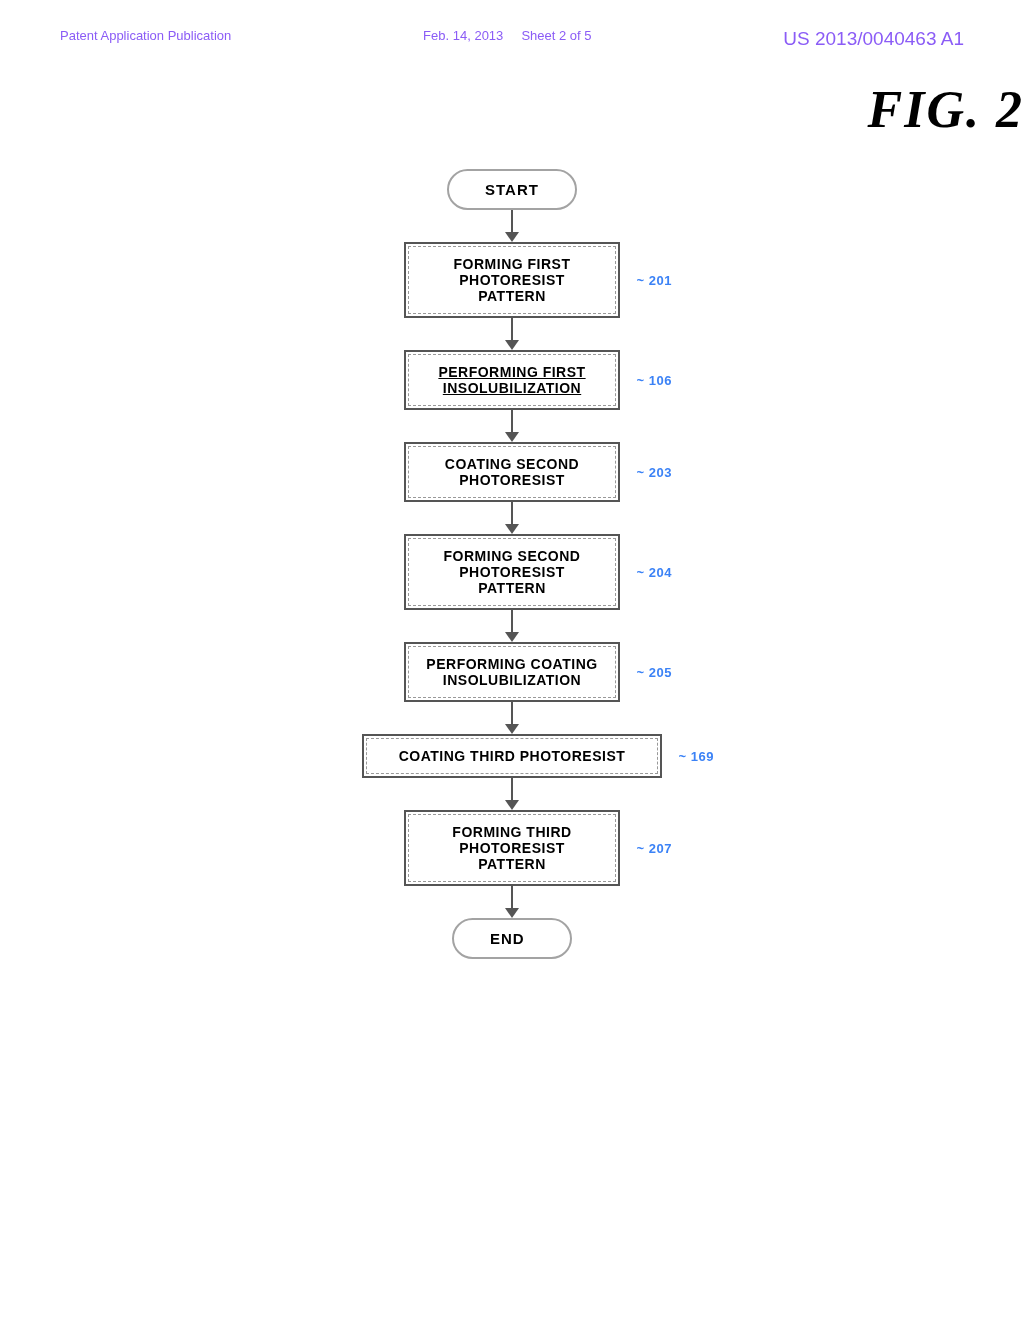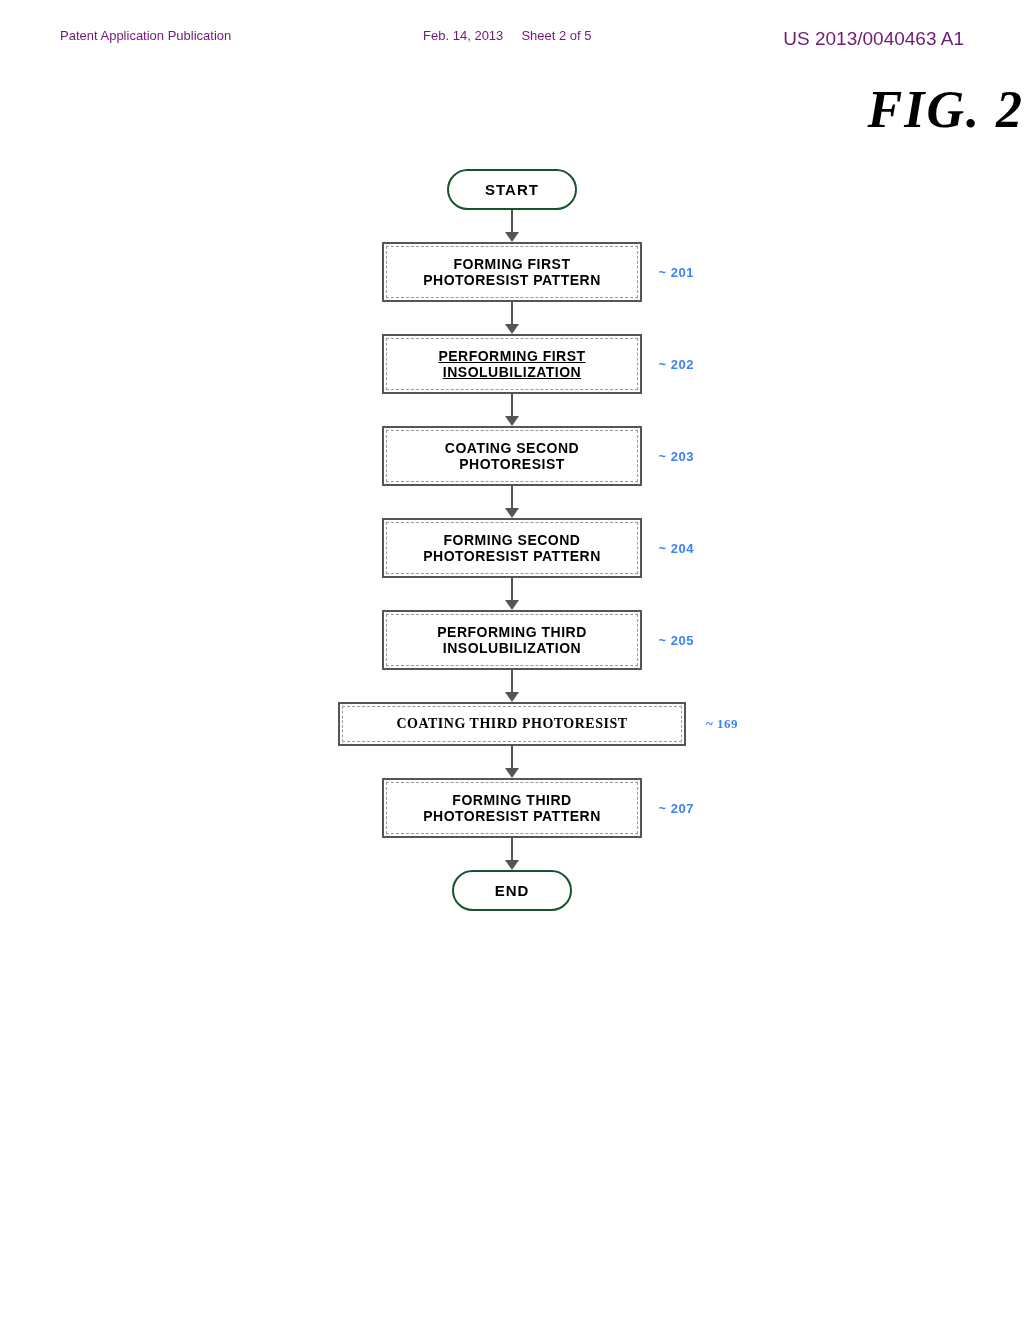--- a/index.html
+++ b/index.html
@@ -19,21 +19,21 @@
       position: relative;
     }
 
     
     .header {
       display: flex;
       justify-content: space-between;
       align-items: flex-start;
       padding: 28px 60px 0 60px;
       font-size: 13px;
-      color: #701a75;
+      color: #8b5cf6;
     }
     .header-left {
       font-size: 13px;
     }
     .header-center {
       font-size: 13px;
       text-align: left;
     }
     .header-right {
       font-size: 19px;
@@ -54,45 +54,45 @@
     
     .flowchart {
       display: flex;
       flex-direction: column;
       align-items: center;
       padding-bottom: 40px;
     }
 
     
     .shape-stadium {
-      border: 2px solid #14532d;
+      border: 2px solid #a3a3a3;
       border-radius: 50px;
       padding: 10px 36px;
       font-size: 15px;
       font-weight: bold;
       font-family: Arial, Helvetica, sans-serif;
       letter-spacing: 1px;
-      text-align: center;
+      text-align: left;
       background: #fff;
       min-width: 120px;
     }
 
     .shape-rect {
       border: 2px solid #555;
       
       outline: 1px dashed #999;
       outline-offset: -5px;
       padding: 12px 20px;
       font-size: 14px;
       font-weight: bold;
       font-family: Arial, Helvetica, sans-serif;
       letter-spacing: 0.5px;
       text-align: center;
       background: #fff;
-      width: 260px;
+      width: 216px;
       position: relative;
     }
 
     .step-label {
       position: absolute;
       right: -54px;
       top: 50%;
       transform: translateY(-50%);
       font-size: 13px;
       color: #3b82f6;
@@ -167,21 +167,21 @@
 
     <div class="arrow">
       <div class="arrow-line"></div>
       <div class="arrow-head"></div>
     </div>
 
     <div class="step-wrapper">
       <div class="shape-rect">
         <span style="white-space:pre-line;text-decoration:underline;">PERFORMING FIRST
 INSOLUBILIZATION</span>
-        <span class="step-label">~ 202</span>
+        <span class="step-label">~ 106</span>
       </div>
     </div>
 
     <div class="arrow">
       <div class="arrow-line"></div>
       <div class="arrow-head"></div>
     </div>
 
     <div class="step-wrapper">
       <div class="shape-rect">
@@ -204,33 +204,33 @@
       </div>
     </div>
 
     <div class="arrow">
       <div class="arrow-line"></div>
       <div class="arrow-head"></div>
     </div>
 
     <div class="step-wrapper">
       <div class="shape-rect">
-        <span style="white-space:pre-line;">PERFORMING THIRD
+        <span style="white-space:pre-line;">PERFORMING COATING
 INSOLUBILIZATION</span>
         <span class="step-label">~ 205</span>
       </div>
     </div>
 
     <div class="arrow">
       <div class="arrow-line"></div>
       <div class="arrow-head"></div>
     </div>
 
     <div class="step-wrapper">
-      <div class="shape-rect" style="width:348px;font-family:Liberation Serif, serif;">
+      <div class="shape-rect" style="width:300px;">
         <span style="white-space:pre-line;">COATING THIRD PHOTORESIST</span>
         <span class="step-label">~ 169</span>
       </div>
     </div>
 
     <div class="arrow">
       <div class="arrow-line"></div>
       <div class="arrow-head"></div>
     </div>
 

